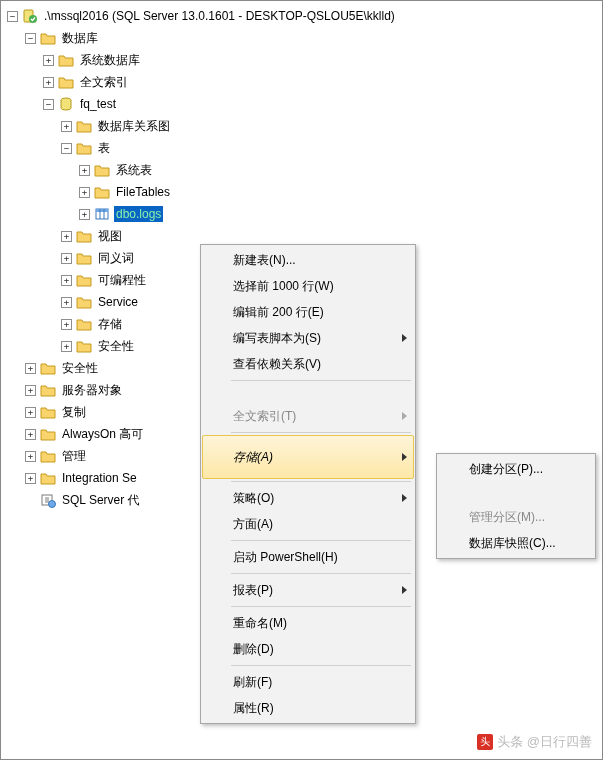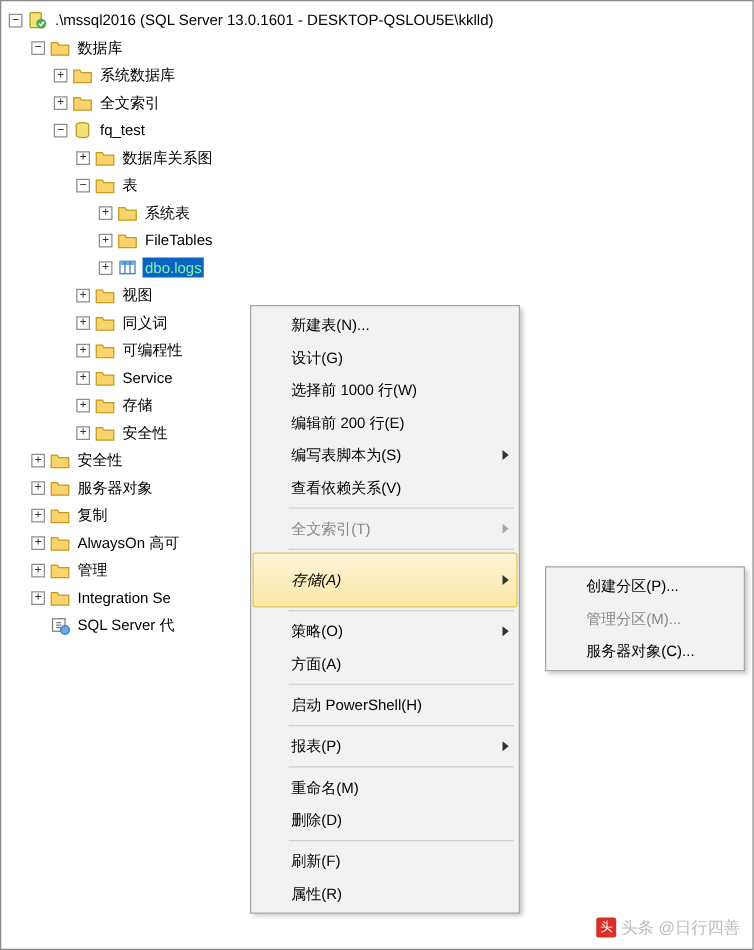--- a/index.html
+++ b/index.html
@@ -48,21 +48,21 @@
     }
     .ctx-main { left: 199px; top: 243px; width: 216px; }
     .ctx-sub  { left: 435px; top: 452px; width: 160px; }
     .ctx-item {
       display: flex; align-items: center;
       height: 26px;
       padding: 0 22px 0 30px;
       position: relative;
       text-align: right;
     }
-    .ctx-item.disabled { color: #888; }
+    .ctx-item.disabled { color: #888; margin-top: 22px; }
     .ctx-item.highlight {
       background: linear-gradient(#fef4d8, #fde8a7);
       border: 1px solid #e8c450;
       border-radius: 2px;
       margin: -1px;
       height: 44px;
       font-style: italic;
     }
     .ctx-sep { height: 1px; background: #d0d0d0; margin: 3px 2px 3px 28px; }
     .ctx-arrow {
@@ -355,23 +355,20 @@
     <span class="label">SQL Server 代</span>
   </div>
 
 </div>
 
 <div class="ctx-menu ctx-main">
   <div class="ctx-item">
       <span>新建表(N)...</span>
     </div>
   <div class="ctx-item">
-      <span>设计(G)</span>
-    </div>
-  <div class="ctx-item">
       <span>选择前 1000 行(W)</span>
     </div>
   <div class="ctx-item">
       <span>编辑前 200 行(E)</span>
     </div>
   <div class="ctx-item">
       <span>编写表脚本为(S)</span>
       <span class="ctx-arrow"></span>
     </div>
   <div class="ctx-item">
@@ -421,20 +418,20 @@
 </div>
 
 <div class="ctx-menu ctx-sub">
   <div class="ctx-item">
       <span>创建分区(P)...</span>
     </div>
   <div class="ctx-item disabled">
       <span>管理分区(M)...</span>
     </div>
   <div class="ctx-item">
-      <span>服务器对象(C)...</span>
+      <span>数据库快照(C)...</span>
     </div>
 </div>
 
 <div class="watermark">
   <span class="wm-icon">头</span>
   <span>头条 @日行四善</span>
 </div>
 
 </body></html>

